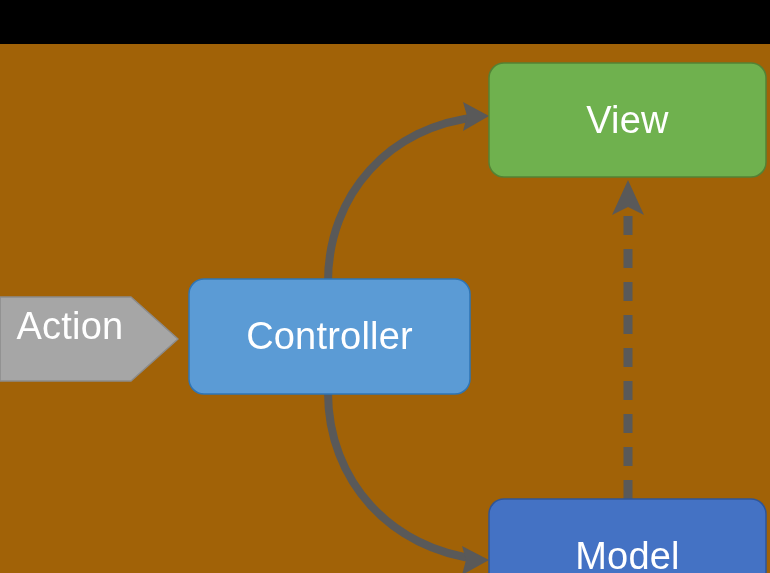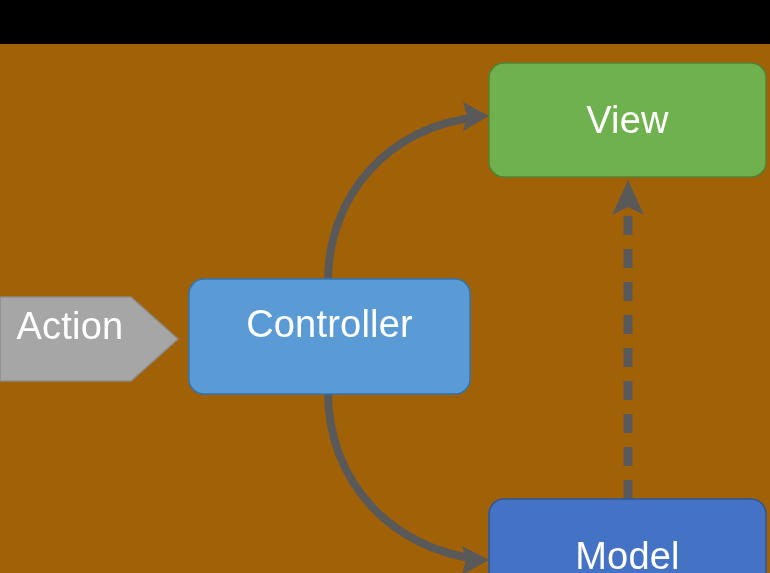--- a/index.html
+++ b/index.html
@@ -30,21 +30,21 @@
     justify-content: center;
     color: #FFFFFF;
     font-family: "Liberation Sans", sans-serif;
     font-size: 38px;
     font-weight: 400;
     letter-spacing: 0.2px;
     white-space: nowrap;
     pointer-events: none;
   }
   #label-view     { left: 489px; top: 19px;  width: 277px; height: 114px; }
-  #label-controller { left: 189px; top: 223px; width: 281px; height: 115px; }
+  #label-controller { left: 189px; top: 235px; width: 281px; height: 115px; }
   #label-model    { left: 489px; top: 455px; width: 277px; height: 115px; }
   #label-action   { left: 0px;   top: 240px; width: 140px; height: 84px; }
 </style>
 </head>
 <body>
 
 <div id="canvas">
 
   <svg id="diagram-svg" viewBox="0 0 770 573">
 

